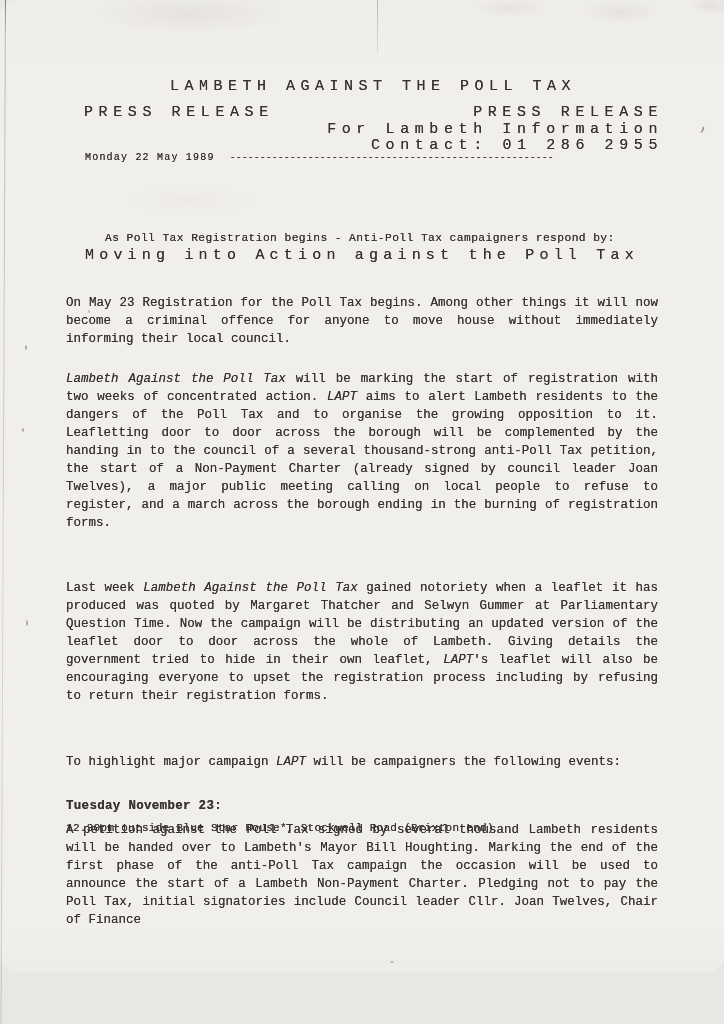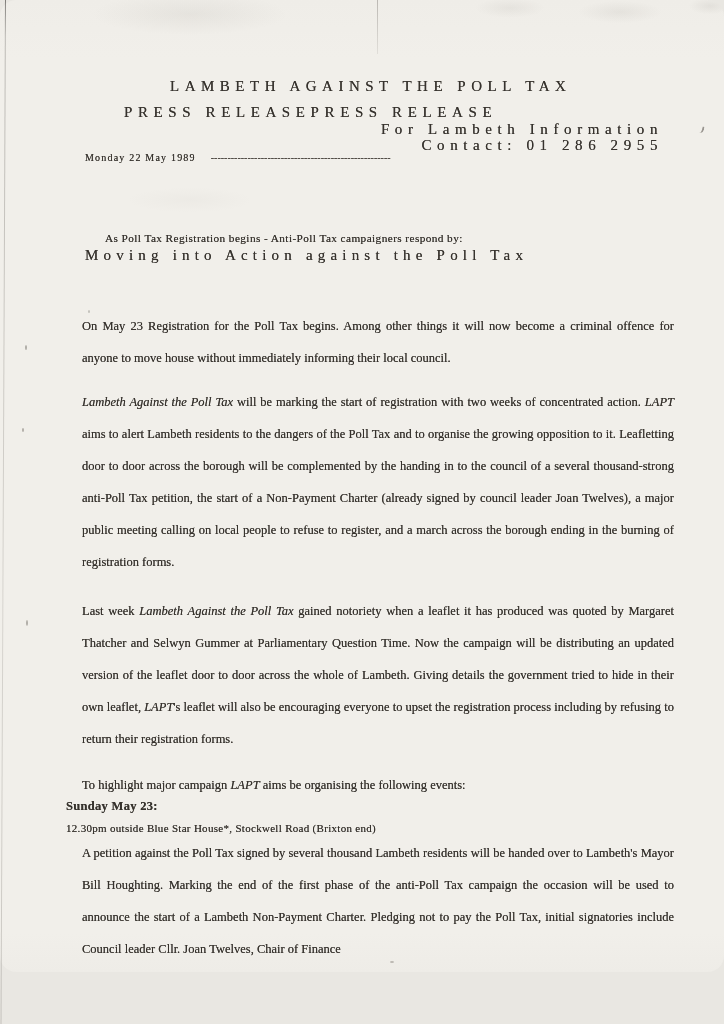--- a/index.html
+++ b/index.html
@@ -15,57 +15,57 @@
   .page {
     position: absolute; left: 0; top: 0;
     width: 724px; height: 972px;
     background:
       radial-gradient(ellipse 140px 30px at 190px 14px, rgba(140,135,128,0.10), transparent 70%),
       radial-gradient(ellipse 50px 14px at 510px 8px, rgba(140,135,128,0.10), transparent 70%),
       radial-gradient(ellipse 60px 16px at 620px 12px, rgba(140,135,128,0.11), transparent 70%),
       radial-gradient(ellipse 30px 12px at 710px 6px, rgba(140,135,128,0.13), transparent 70%),
       radial-gradient(ellipse 90px 18px at 190px 200px, rgba(150,145,138,0.05), transparent 70%),
       linear-gradient(180deg, #efede8 0%, var(--paper) 6%, var(--paper) 96%, #eeece7 100%);
-    font-family: Liberation Serif, serif;
+    font-family: Liberation Mono, monospace;
     color: var(--ink);
     border-radius: 16px;
   }
   .txt {
     position: absolute;
     text-shadow: 0 0 0.55px rgba(54,50,45,0.8);
     white-space: nowrap;
   }
   .big {
     font-size: 15px;
     letter-spacing: 5.6px;
     line-height: 17px;
   }
   .doc-title { top: 78px; left: 170px; letter-spacing: 5.5px; }
   .pr-row {
     position: absolute; top: 104px; left: 84px; right: 61px;
-    display: flex; justify-content: flex-start; margin-left: 40px;
+    display: flex; justify-content: space-between;
   }
   .pr-row span { text-shadow: 0 0 0.55px rgba(54,50,45,0.8); }
   .right-align { right: 61px; text-align: right; }
   .further-info { top: 121px; }
   .contact-line { top: 137px; }
   .date-row {
     position: absolute; top: 151px; left: 85px;
     font-size: 10px; line-height: 14px;
     display: flex; align-items: center;
     white-space: nowrap;
   }
   .date-label { letter-spacing: 1.2px; text-shadow: 0 0 0.5px rgba(54,50,45,0.8); }
   .date-rule { margin-left: 15px; letter-spacing: 0; color: #45403a; text-shadow: 0 0 0.5px rgba(54,50,45,0.7); }
   .kicker { top: 232px; left: 105px; font-size: 11.3px; letter-spacing: 0.4px; }
   .headline { top: 247px; left: 85px; font-size: 15px; letter-spacing: 5.2px; }
   .para {
     position: absolute; left: 66px; width: 592px;
-    margin: 16px;
-    font-size: 12.5px; line-height: 32px;
+    margin: 0;
+    font-size: 12.5px; line-height: 18px;
     text-align: justify;
     text-shadow: 0 0 0.5px rgba(54,50,45,0.8);
   }
   .para i { font-style: italic; }
   .p1 { top: 294px; }
   .p2 { top: 370px; }
   .p3 { top: 579px; }
   .p4 { top: 753px; }
   .event-heading { top: 799px; left: 66px; font-size: 12.5px; font-weight: bold; letter-spacing: 0.3px; }
   .event-location { top: 822px; left: 66px; font-size: 11px; letter-spacing: 0.3px; }
@@ -129,19 +129,19 @@
 
   <div class="txt headline">Moving into Action against the Poll Tax</div>
   <div class="txt kicker">As Poll Tax Registration begins - Anti-Poll Tax campaigners respond by:</div>
 
   <p class="para p1">On May 23 Registration for the Poll Tax begins. Among other things it will now become a criminal offence for anyone to move house without immediately informing their local council.</p>
 
   <p class="para p2"><i>Lambeth Against the Poll Tax</i><span> will be marking the start of registration with two weeks of concentrated action. </span><i>LAPT</i><span> aims to alert Lambeth residents to the dangers of the Poll Tax and to organise the growing opposition to it. Leafletting door to door across the borough will be complemented by the handing in to the council of a several thousand-strong anti-Poll Tax petition, the start of a Non-Payment Charter (already signed by council leader Joan Twelves), a major public meeting calling on local people to refuse to register, and a march across the borough ending in the burning of registration forms.</span></p>
 
   <p class="para p3"><span>Last week </span><i>Lambeth Against the Poll Tax</i><span> gained notoriety when a leaflet it has produced was quoted by Margaret Thatcher and Selwyn Gummer at Parliamentary Question Time. Now the campaign will be distributing an updated version of the leaflet door to door across the whole of Lambeth. Giving details the government tried to hide in their own leaflet, </span><i>LAPT</i><span>'s leaflet will also be encouraging everyone to upset the registration process including by refusing to return their registration forms.</span></p>
 
-  <p class="para p4"><span>To highlight major campaign </span><i>LAPT</i><span> aims be organising the following events:</span></p>
+  <p class="para p4"><span>To highlight major campaign </span><i>LAPT</i><span> will be campaigners the following events:</span></p>
 
-  <div class="txt event-heading">Sunday May 23:</div>
+  <div class="txt event-heading">Tuesday November 23:</div>
   <div class="txt event-location">12.30pm outside Blue Star House*, Stockwell Road (Brixton end)</div>
   <p class="para event-details">A petition against the Poll Tax signed by several thousand Lambeth residents will be handed over to Lambeth's Mayor Bill Houghting. Marking the end of the first phase of the anti-Poll Tax campaign the occasion will be used to announce the start of a Lambeth Non-Payment Charter. Pledging not to pay the Poll Tax, initial signatories include Council leader Cllr. Joan Twelves, Chair of Finance</p>
 
 </div>
 
 </body></html>

